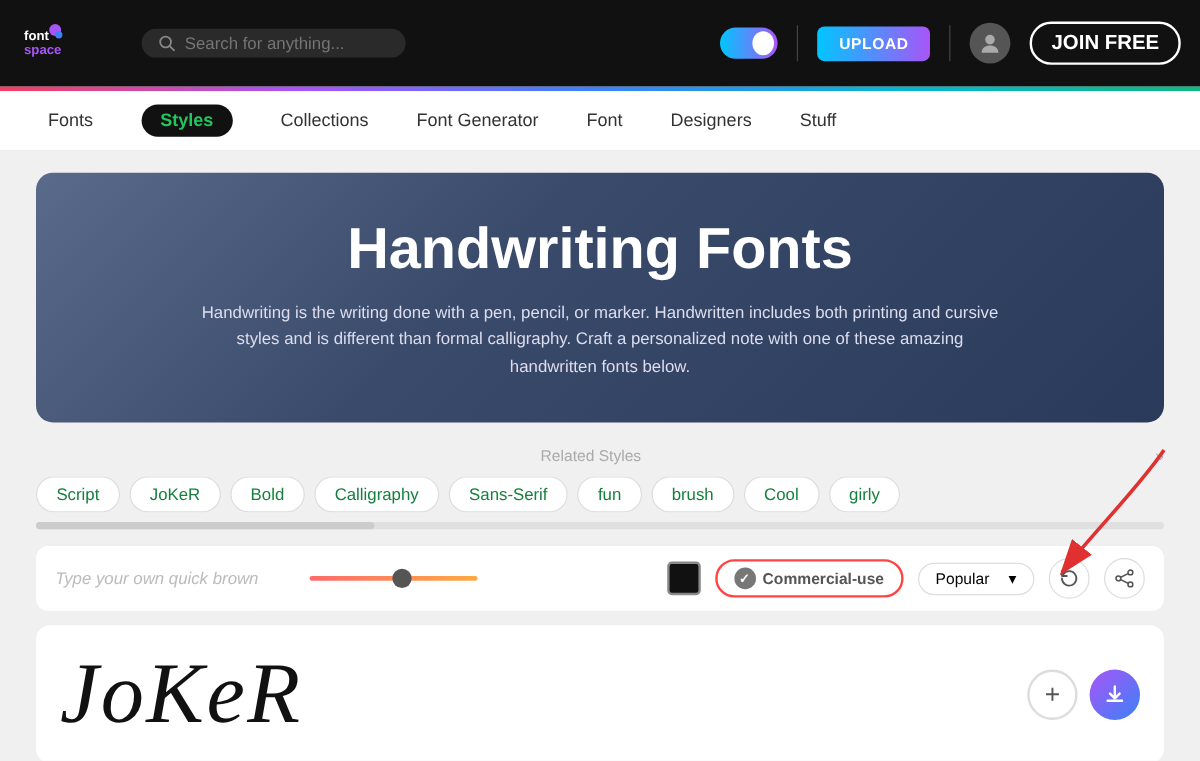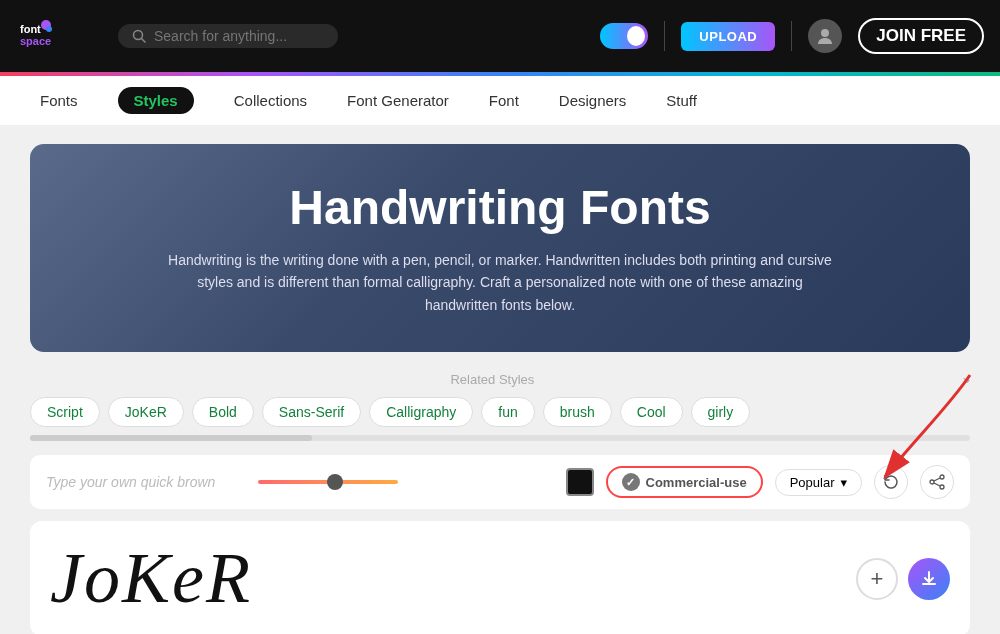--- a/index.html
+++ b/index.html
@@ -273,21 +273,21 @@
     }
     .popular-btn {
       background: white;
       border: 1px solid #ddd;
       border-radius: 20px;
       padding: 5px 14px;
       font-size: 13px;
       cursor: pointer;
       display: flex;
       align-items: center;
-      gap: 6px;
+      gap: 16px;
     }
     .icon-btn {
       width: 34px;
       height: 34px;
       border-radius: 50%;
       border: 1px solid #ddd;
       background: white;
       display: flex;
       align-items: center;
       justify-content: center;
@@ -411,22 +411,22 @@
 
   <div class="related-section">
     <div class="related-label">
       <span>Related Styles</span>
       <span style="margin-left:auto; cursor:pointer;">»</span>
     </div>
     <div class="tags-row">
       <div class="tag">Script</div>
       <div class="tag">JoKeR</div>
       <div class="tag">Bold</div>
+      <div class="tag">Calligraphy</div>
       <div class="tag">Sans-Serif</div>
-      <div class="tag">Calligraphy</div>
       <div class="tag">fun</div>
       <div class="tag">brush</div>
       <div class="tag">Cool</div>
       <div class="tag">girly</div>
     </div>
     <div class="scroll-bar-area">
       <div class="scroll-bar-fill"></div>
     </div>
   </div>
 

